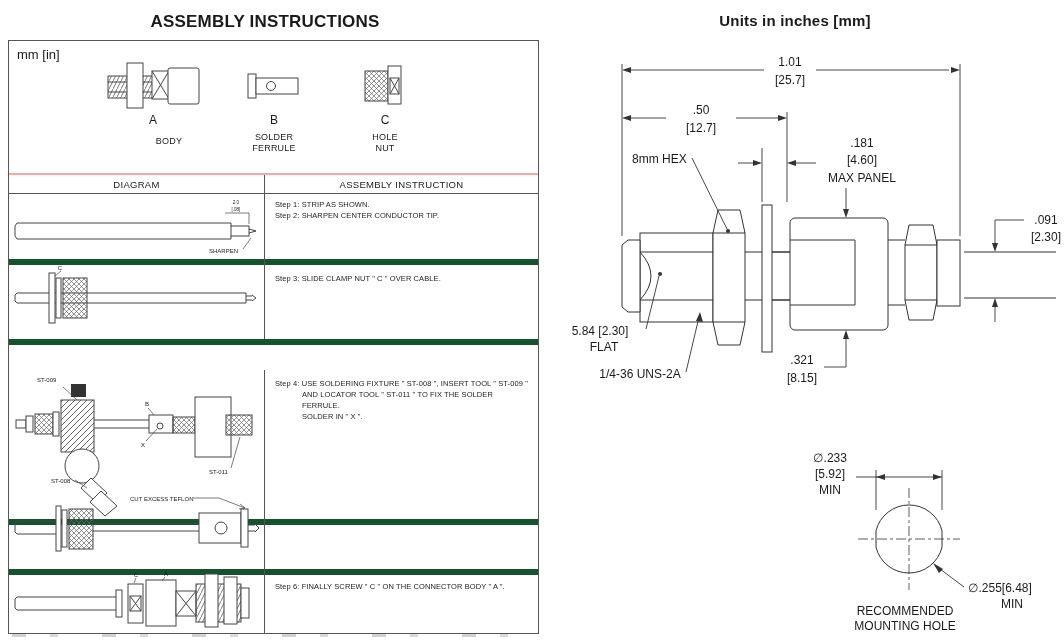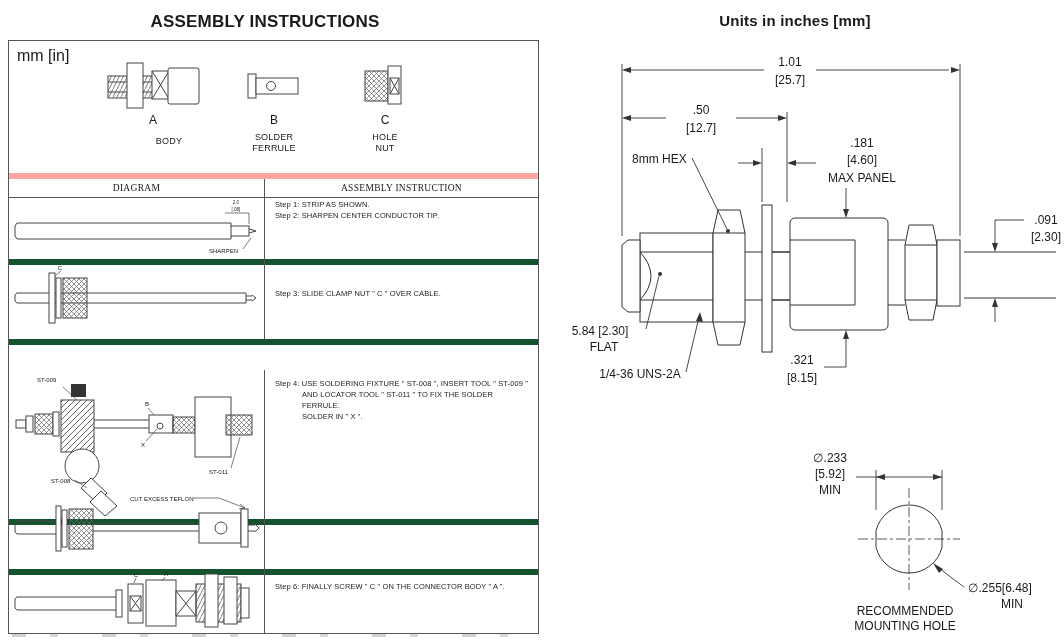--- a/index.html
+++ b/index.html
@@ -1,24 +1,24 @@
 <!DOCTYPE html>
 <html><head>
 <meta charset="utf-8">
 <style>
   html,body{margin:0;padding:0;background:#fff;}
   .canvas{position:relative;width:1064px;height:640px;background:#fff;overflow:hidden;
           font-family:"Liberation Sans",sans-serif;color:#1a1a1a;}
   .abs{position:absolute;}
   .title{font-weight:bold;font-size:17px;letter-spacing:.2px;text-align:center;}
   .outer-box{left:8px;top:40px;width:529px;height:592px;border:1px solid #555;}
-  .units-note{left:8px;top:6px;font-size:16px;}
+  .units-note{left:8px;top:6px;font-size:13px;}
   .part-letter{font-size:12px;text-align:center;width:80px;}
   .part-name{font-size:9px;text-align:center;width:80px;letter-spacing:.2px;}
-  .hdr-row{left:0;top:132px;width:529px;height:18px;border-top:6px solid #fca5a5;border-bottom:1px solid #555;display:flex;font-family:Liberation Serif, serif;}
+  .hdr-row{left:0;top:132px;width:529px;height:18px;border-top:2px solid #fca5a5;border-bottom:1px solid #555;display:flex;}
   .hdr-cell{font-size:9.5px;letter-spacing:.3px;display:flex;align-items:center;justify-content:center;}
   .hdr-left{width:255px;border-right:1px solid #555;}
   .hdr-right{flex:1;}
   .trow{left:0;width:529px;display:flex;border-bottom:6px solid #14532d;}
   .trow.last{border-bottom:none;}
   .dcell{width:255px;border-right:1px solid #555;position:relative;}
   .icell{flex:1;padding:8px 6px 0 10px;font-size:7.5px;line-height:11px;letter-spacing:.1px;color:#222;}
   .icell .ind{padding-left:27px;}
   svg{display:block;}
   svg text{font-family:"Liberation Sans",sans-serif;fill:#1a1a1a;}
@@ -119,21 +119,21 @@
             <path d="M8,34 H237 M8,44 H237 M8,34 L6,36 V42 L8,44 M237,34 V44"></path>
             <path d="M237,37 H243 M237,41 H243 M243,36 L247,39 L243,42"></path>
             <rect x="40" y="14" width="6" height="50" fill="#fff"></rect>
             <rect x="47" y="19" width="5" height="40" fill="#fff"></rect>
             <rect x="54" y="19" width="24" height="40" fill="url(#knl)"></rect>
             <path d="M52,12 L46,17" stroke-width="0.7"></path>
           </g>
           <text class="tiny" x="51" y="11" text-anchor="middle">C</text>
         </svg>
       </div>
-      <div class="icell" style="padding-top:29px">
+      <div class="icell" style="padding-top:14px">
         <div>Step 3: SLIDE CLAMP NUT " C " OVER CABLE.</div>
       </div>
     </div>
 
     <div class="abs trow" style="top:298px;height:149px;margin-top:31px;">
       <div class="dcell">
         <svg width="255" height="148" viewBox="0 0 255 148">
           <g stroke="#444" stroke-width="1" fill="none">
             <rect x="7" y="50" width="10" height="8" fill="#fff"></rect>
             <rect x="17" y="46" width="7" height="16" fill="#fff"></rect>

